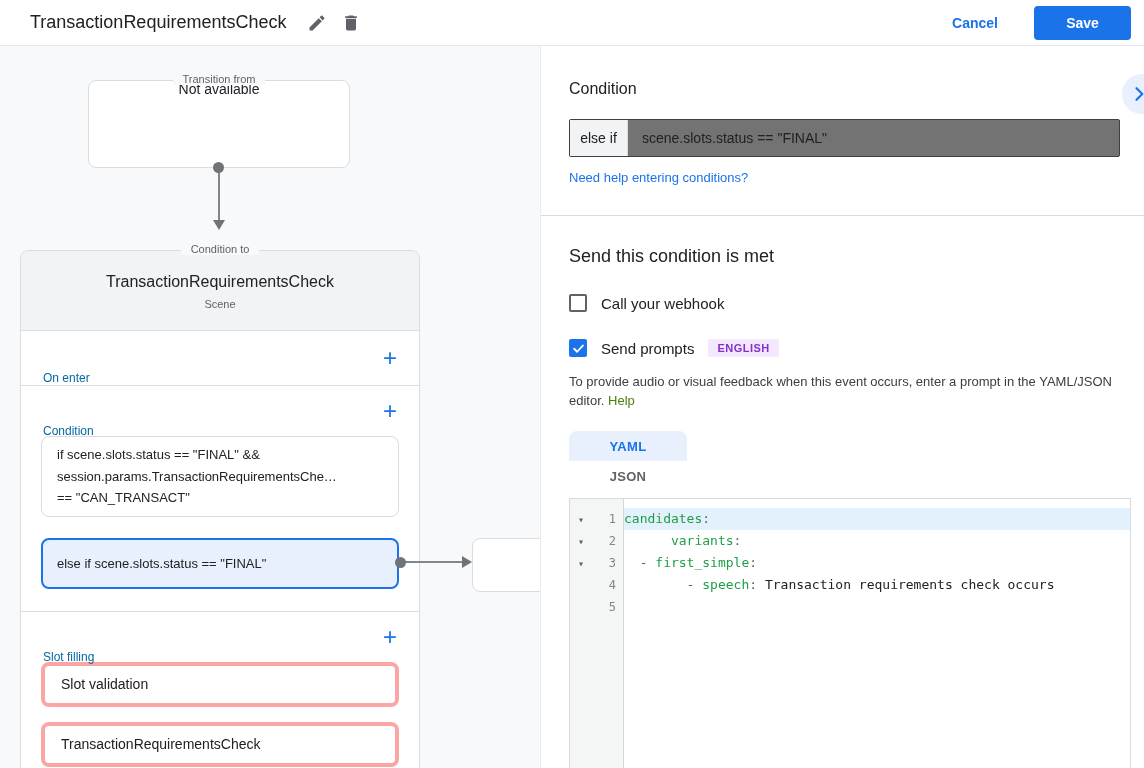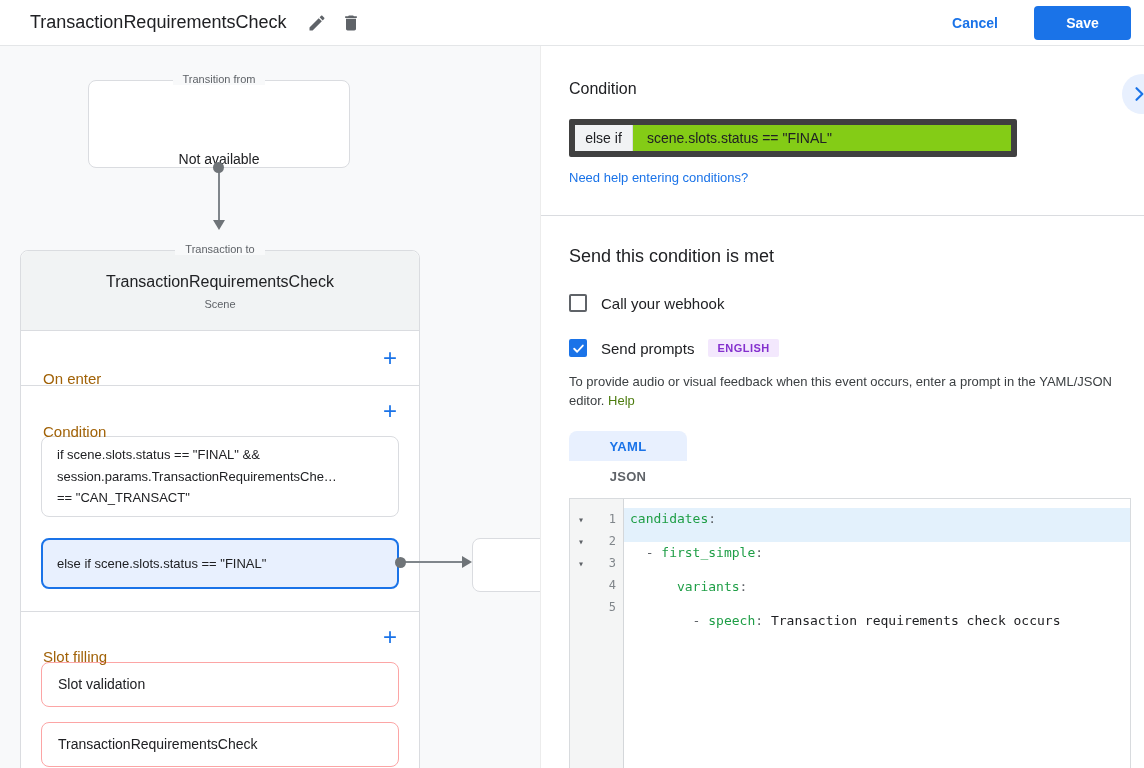--- a/index.html
+++ b/index.html
@@ -20,69 +20,69 @@
   .save-btn { background:#1a73e8; color:#fff; font-size:14px; font-weight:600; border:none;
     border-radius:4px; width:97px; height:34px; cursor:pointer; margin-right:13px; }
 
   
   .canvas { position:absolute; left:0; top:46px; width:540px; height:722px; background:#f8f9fa; overflow:hidden; }
 
   .node-box { position:absolute; background:#fff; border:1px solid #dadce0; border-radius:8px; }
   .legend { position:absolute; top:-8px; left:0; right:0; text-align:center; font-size:11px; color:#5f6368; pointer-events:none; }
   .legend span { background:#f8f9fa; padding:0 10px; }
 
-  .from-box { left:88px; top:34px; width:262px; height:88px; display:flex; align-items:flex-end; justify-content:center; }
+  .from-box { left:88px; top:34px; width:262px; height:88px; display:flex; align-items:flex-start; justify-content:center; }
   .from-box .node-text { font-size:14px; color:#202124; }
 
   .conn-dot { position:absolute; width:11px; height:11px; border-radius:50%; background:#6f7478; z-index:3; }
   .vline { position:absolute; width:2px; background:#80868b; }
   .hline { position:absolute; height:2px; background:#80868b; }
   .arrow-down { position:absolute; width:0; height:0; border-left:6px solid transparent;
     border-right:6px solid transparent; border-top:10px solid #6f7478; }
   .arrow-right { position:absolute; width:0; height:0; border-top:6px solid transparent;
     border-bottom:6px solid transparent; border-left:10px solid #6f7478; }
 
   .to-card { position:absolute; left:20px; top:204px; width:400px; height:600px; background:#fff;
     border:1px solid #dadce0; border-radius:8px 8px 0 0; }
   .to-card-header { background:#f1f3f4; border-bottom:1px solid #dadce0; border-radius:8px 8px 0 0;
     height:80px; text-align:center; padding-top:22px; }
   .to-card-title { font-size:16px; color:#202124; }
   .to-card-sub { font-size:11px; color:#5f6368; margin-top:7px; }
 
   .card-row { display:flex; align-items:center; justify-content:space-between; padding:0 22px; }
   .on-enter-row { height:55px; border-bottom:1px solid #dadce0; }
-  .section-label { font-size:15px; color:#a16207;margin-top:40px; }
+  .section-label { font-size:12px; color:#0369a1;margin-top:40px; }
   .plus-btn { color:#1a73e8; font-size:24px; font-weight:300; background:none; border:none;
     cursor:pointer; line-height:20px; }
 
   .cond-section { border-bottom:1px solid #dadce0; padding-bottom:22px; }
   .label-row { height:50px; }
   .cond-box { margin:0 20px; border:1px solid #dadce0; border-radius:8px; background:#fff;
     padding:7px 15px; font-size:13px; line-height:21.5px; color:#202124; }
   .cond-box-selected { margin:21px 20px 0 20px; height:51px; background:#e8f0fe;
     border:2px solid #1a73e8; border-radius:8px; display:flex; align-items:center;
     padding:0 14px; font-size:13px; color:#202124; }
 
   .slot-section { padding-bottom:16px; }
-  .slot-box { margin:0 20px 15px 20px; height:45px; border:1px solid #fca5a5; border-radius:8px;
+  .slot-box { margin:0 20px 15px 20px; height:45px; border:4px solid #fca5a5; border-radius:8px;
     background:#fff; display:flex; align-items:center; padding:0 16px; font-size:14px; color:#202124; }
 
   .target-box { left:472px; top:492px; width:90px; height:54px; }
 
   
   .panel { position:absolute; left:540px; top:46px; width:604px; height:722px; background:#fff;
     border-left:1px solid #ececec; }
   .panel-section { padding:0 14px 0 28px; }
   .cond-heading { font-size:16px; color:#202124; padding-top:34px; }
   .collapse-btn { position:absolute; right:-18px; top:28px; width:40px; height:40px; border-radius:50%;
     background:#e8f0fe; border:none; cursor:pointer; display:flex; align-items:center; z-index:5; }
   .collapse-btn svg { margin-left:7px; }
 
-  .elseif-row { margin-top:21px; width:448px; height:38px; border:6px solid #404040; border-radius:2px;
-    display:flex; align-items:stretch; background:#84cc16; }
+  .elseif-row { margin-top:21px; width:551px; height:38px; border:1px solid #404040; border-radius:2px;
+    display:flex; align-items:stretch; background:#737373; }
   .elseif-prefix { width:58px; background:#f1f3f4; border-right:1px solid #dadce0;
     display:flex; align-items:center; justify-content:center; font-size:14px; color:#202124; flex:none; }
   .elseif-input { flex:1; border:none; outline:none; font-size:14px; color:#202124; padding:0 14px;
     font-family:"Liberation Sans", sans-serif; background:transparent; }
   .help-link { display:inline-block; margin-top:13px; font-size:13px; color:#1a73e8; text-decoration:none; cursor:pointer; }
 
   .panel-divider { margin-top:29px; border-top:1px solid #dadce0; width:604px; margin-left:-28px; }
 
   .when-heading { font-size:18px; color:#202124; padding-top:30px; }
 
@@ -104,21 +104,21 @@
   .tab.active { background:#e8f0fe; color:#1a73e8; border-radius:8px 8px 0 0; }
 
   
   .editor { margin-top:7px; width:562px; height:300px; border:1px solid #d8dbde; background:#fff;
     display:flex; font-family:"DejaVu Sans Mono", monospace; }
   .gutter { width:54px; background:#f4f5f5; border-right:1px solid #d4d7da; padding-top:9px; flex:none; }
   .gutter-row { height:22px; display:flex; align-items:center; }
   .fold-cell { width:22px; text-align:center; font-size:10px; color:#5f6368; cursor:pointer; }
   .num-cell { flex:1; text-align:right; padding-right:7px; font-size:12px; color:#80868b; }
   .code-area { flex:1; padding-top:9px; overflow:hidden; }
-  .code-line { height:34px; line-height:22px; font-size:13px; white-space:pre; padding-left:6px; }
+  .code-line { height:22px; line-height:22px; font-size:13px; white-space:pre; }
   .code-line.hl { background:#e3f1fc; }
   .tok-key { color:#1e9e46; }
   .tok-p { color:#5f6368; }
   .tok-v { color:#202124; }
 </style>
 </head>
 <body>
 
 <div class="topbar">
   <div class="topbar-title">TransactionRequirementsCheck</div>
@@ -142,21 +142,21 @@
   <div class="node-box from-box">
     <div class="legend"><span>Transition from</span></div>
     <div class="node-text">Not available</div>
   </div>
 
   <div class="conn-dot" style="left:213px; top:116px;"></div>
   <div class="vline" style="left:218px; top:124px; height:50px;"></div>
   <div class="arrow-down" style="left:213px; top:174px;"></div>
 
   <div class="to-card">
-    <div class="legend"><span>Transaction to</span></div>
+    <div class="legend"><span>Condition to</span></div>
     <div class="to-card-header">
       <div class="to-card-title">TransactionRequirementsCheck</div>
       <div class="to-card-sub">Scene</div>
     </div>
 
     <div class="card-row on-enter-row">
       <div class="section-label">On enter</div>
       <button class="plus-btn">+</button>
     </div>
 
@@ -255,20 +255,20 @@
           <div class="fold-cell"></div>
           <div class="num-cell">4</div>
         </div>
         <div class="gutter-row">
           <div class="fold-cell"></div>
           <div class="num-cell">5</div>
         </div>
       </div>
       <div class="code-area">
         <div class="code-line hl"><span class="tok-key">candidates</span><span class="tok-p">:</span></div>
+        <div class="code-line"><span class="tok-p">      </span><span class="tok-key">variants</span><span class="tok-p">:</span></div>
         <div class="code-line"><span class="tok-p">  - </span><span class="tok-key">first_simple</span><span class="tok-p">:</span></div>
-        <div class="code-line"><span class="tok-p">      </span><span class="tok-key">variants</span><span class="tok-p">:</span></div>
         <div class="code-line"><span class="tok-p">        - </span><span class="tok-key">speech</span><span class="tok-p">: </span><span class="tok-v">Transaction requirements check occurs</span></div>
         <div class="code-line"></div>
       </div>
     </div>
   </div>
 </div>
 
 </body></html>

